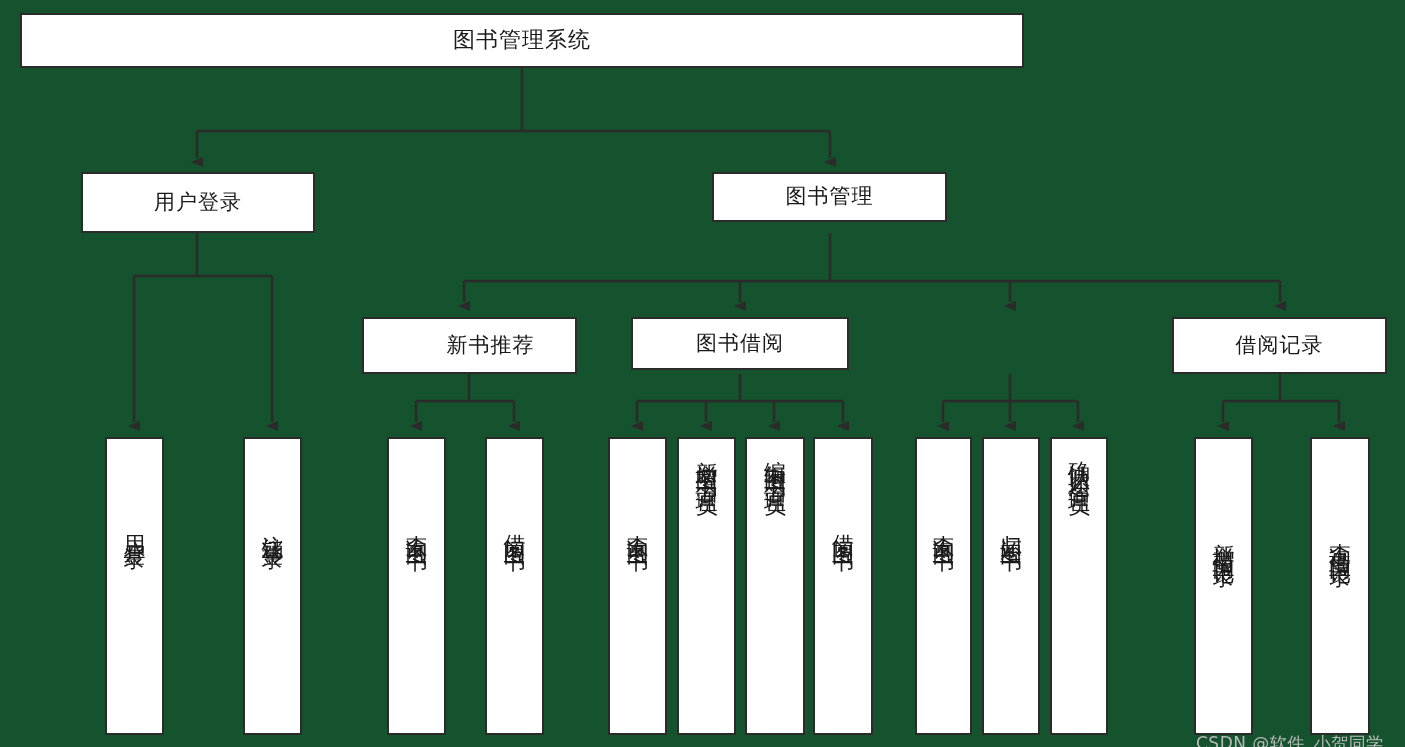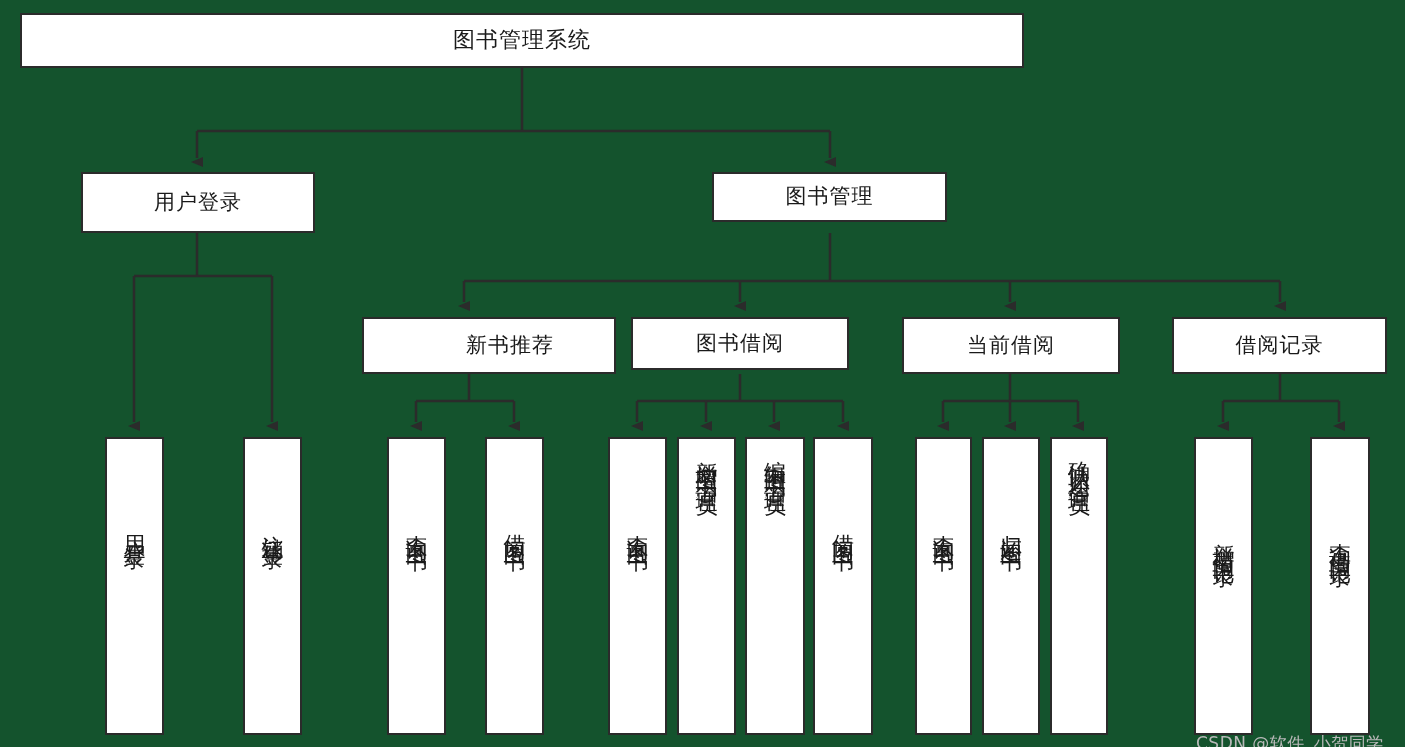--- a/index.html
+++ b/index.html
@@ -142,31 +142,28 @@
   </div>
 
   <div class="node horiz" style="left:81px; top:172px; width:234px; height:61px;">
     <span class="label">用户登录</span>
   </div>
 
   <div class="node horiz" style="left:712px; top:172px; width:235px; height:50px;">
     <span class="label">图书管理</span>
   </div>
 
-  <div class="node horiz" style="left:362px; top:317px; width:254px; height:57px;padding-left:42px;">
+  <div class="node horiz" style="left:362px; top:317px; width:215px; height:57px;padding-left:42px;">
     <span class="label">新书推荐</span>
   </div>
 
   <div class="node horiz" style="left:631px; top:317px; width:218px; height:53px;">
     <span class="label">图书借阅</span>
   </div>
 
-  <div class="node horiz" style="left:902px; top:317px; width:218px; height:57px;">
-    <span class="label">当前借阅</span>
-  </div>
 
   <div class="node horiz" style="left:1172px; top:317px; width:215px; height:57px;">
     <span class="label">借阅记录</span>
   </div>
 
   <div class="node vert mid" style="left:105px; top:437px; width:59px; height:298px;">
     <span class="label">用户登录</span>
   </div>
 
   <div class="node vert mid" style="left:243px; top:437px; width:59px; height:298px;">

